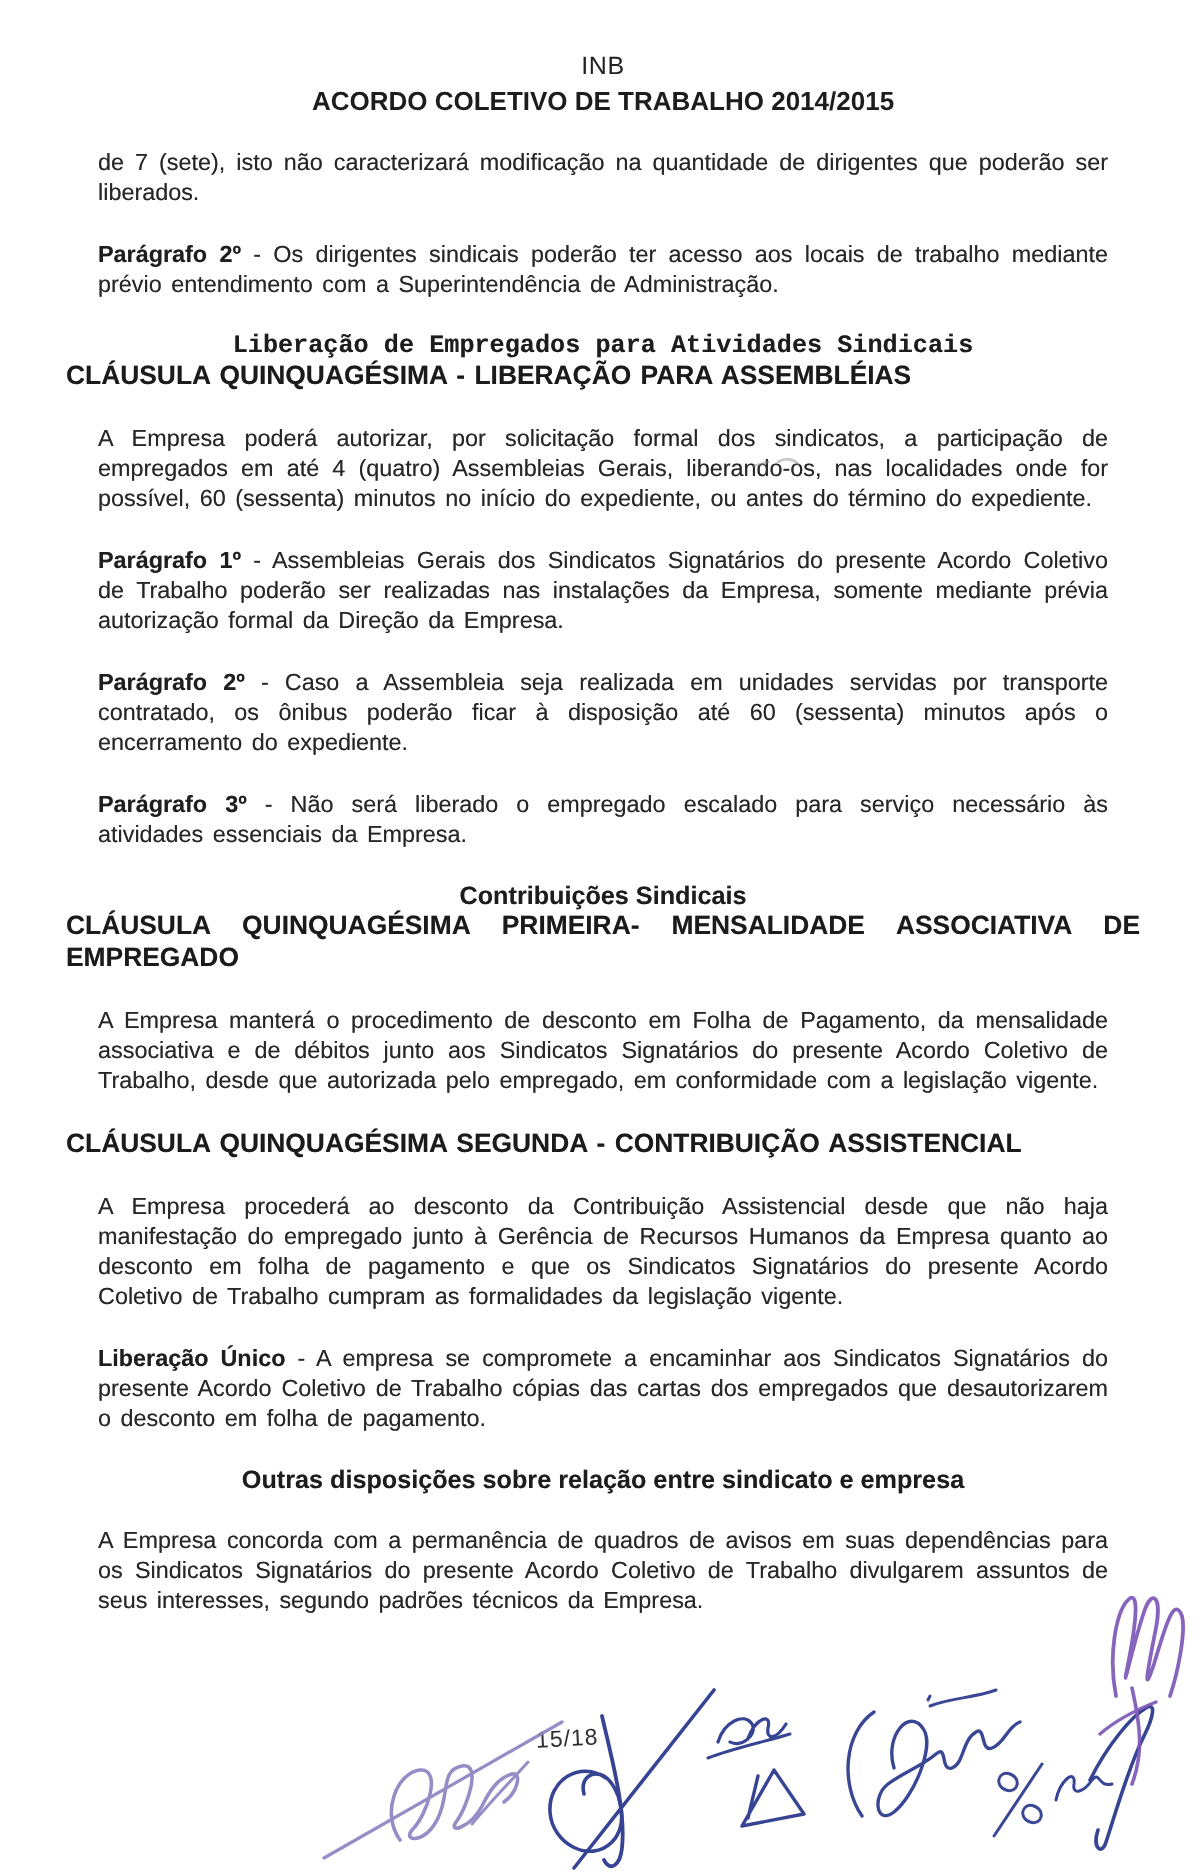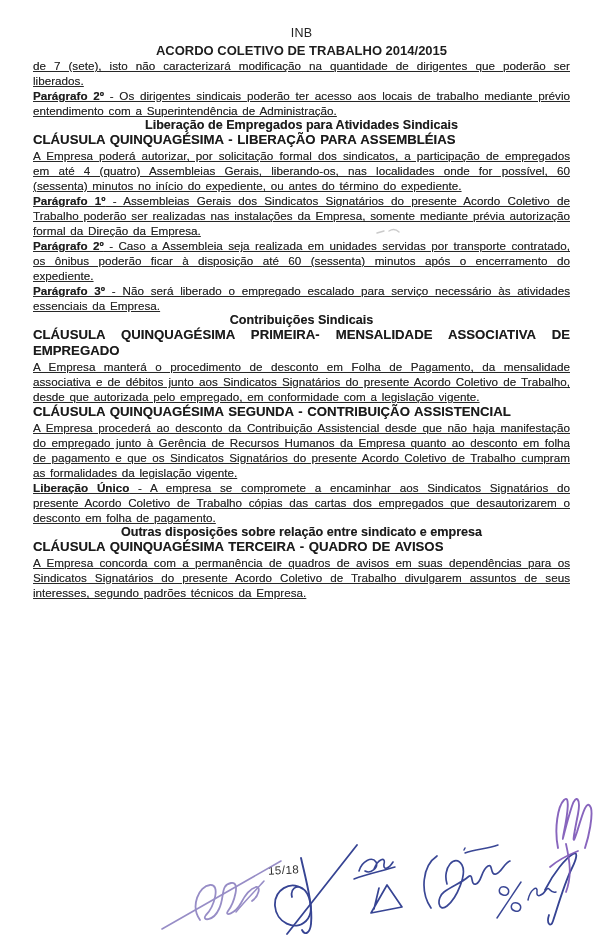--- a/index.html
+++ b/index.html
@@ -21,42 +21,41 @@
     font-size: 12.5px; letter-spacing: 0.3px;
     color: #222;
   }
   .hdr-title {
     text-align: center; font-weight: bold;
     font-size: 13px; margin-top: 3px;
     color: #1d1d1d;
   }
   p.body {
     font-size: 11.7px; line-height: 15px;
-    text-align: justify; margin: 0;
+    text-align: justify; margin: 16px;
     word-spacing: 1.5px;
     color: #272727;
     text-shadow: 0 0 0.3px rgba(40,40,40,0.55);
-    text-decoration: underline;
   }
   p.body .lead { font-weight: bold; color: #1e1e1e; }
   h2.clause {
     font-size: 13.2px; font-weight: bold; margin: 0;
     text-align: justify; line-height: 16px;
     color: #1b1b1b; word-spacing: 1px;
     text-shadow: 0 0 0.3px rgba(30,30,30,0.5);
   }
   h3.section {
     font-size: 12.6px; font-weight: bold; margin: 0;
     text-align: center; color: #1d1d1d;
     text-shadow: 0 0 0.3px rgba(30,30,30,0.5);
   }
   
   .b0 { margin-top: 21px; }
   .b1 { margin-top: 8px; }
-  .b2 { margin-top: 25px; }
+  .b2 { margin-top: 25px; font-family: Liberation Mono, monospace; }
   .b3 { margin-top: 26px; }
   .b4 { margin-top: 8px; }
   .b5 { margin-top: 7px; }
   .b6 { margin-top: 6px; }
   .b7 { margin-top: 6px; }
   .b8 { margin-top: 27px; }
   .b9 { margin-top: 27px; }
   .b10 { margin-top: 6px; }
   .b11 { margin-top: 25px; }
   .b12 { margin-top: 7px; }
@@ -107,21 +106,20 @@
   <p class="body b10"><span>A Empresa manterá o procedimento de desconto em Folha de Pagamento, da mensalidade associativa e de débitos junto aos Sindicatos Signatários do presente Acordo Coletivo de Trabalho, desde que autorizada pelo empregado, em conformidade com a legislação vigente.</span></p>
 
   <h2 class="clause b11">CLÁUSULA QUINQUAGÉSIMA SEGUNDA - CONTRIBUIÇÃO ASSISTENCIAL</h2>
 
   <p class="body b12"><span>A Empresa procederá ao desconto da Contribuição Assistencial desde que não haja manifestação do empregado junto à Gerência de Recursos Humanos da Empresa quanto ao desconto em folha de pagamento e que os Sindicatos Signatários do presente Acordo Coletivo de Trabalho cumpram as formalidades da legislação vigente.</span></p>
 
   <p class="body b13"><span class="lead">Liberação Único</span><span> - A empresa se compromete a encaminhar aos Sindicatos Signatários do presente Acordo Coletivo de Trabalho cópias das cartas dos empregados que desautorizarem o desconto em folha de pagamento.</span></p>
 
   <h3 class="section b14">Outras disposições sobre relação entre sindicato e empresa</h3>
 
-  <h2 class="clause b15">CLÁUSULA QUINQUAGÉSIMA TERCEIRA - QUADRO DE AVISOS</h2>
 
   <p class="body b16"><span>A Empresa concorda com a permanência de quadros de avisos em suas dependências para os Sindicatos Signatários do presente Acordo Coletivo de Trabalho divulgarem assuntos de seus interesses, segundo padrões técnicos da Empresa.</span></p>
 
 </div>
 
 <div class="page-number">15/18</div>
 
 <svg class="sig-overlay" viewBox="0 0 600 938" xmlns="http://www.w3.org/2000/svg" fill="none" stroke-linecap="round" stroke-linejoin="round">
 
   <g opacity="0.45">

